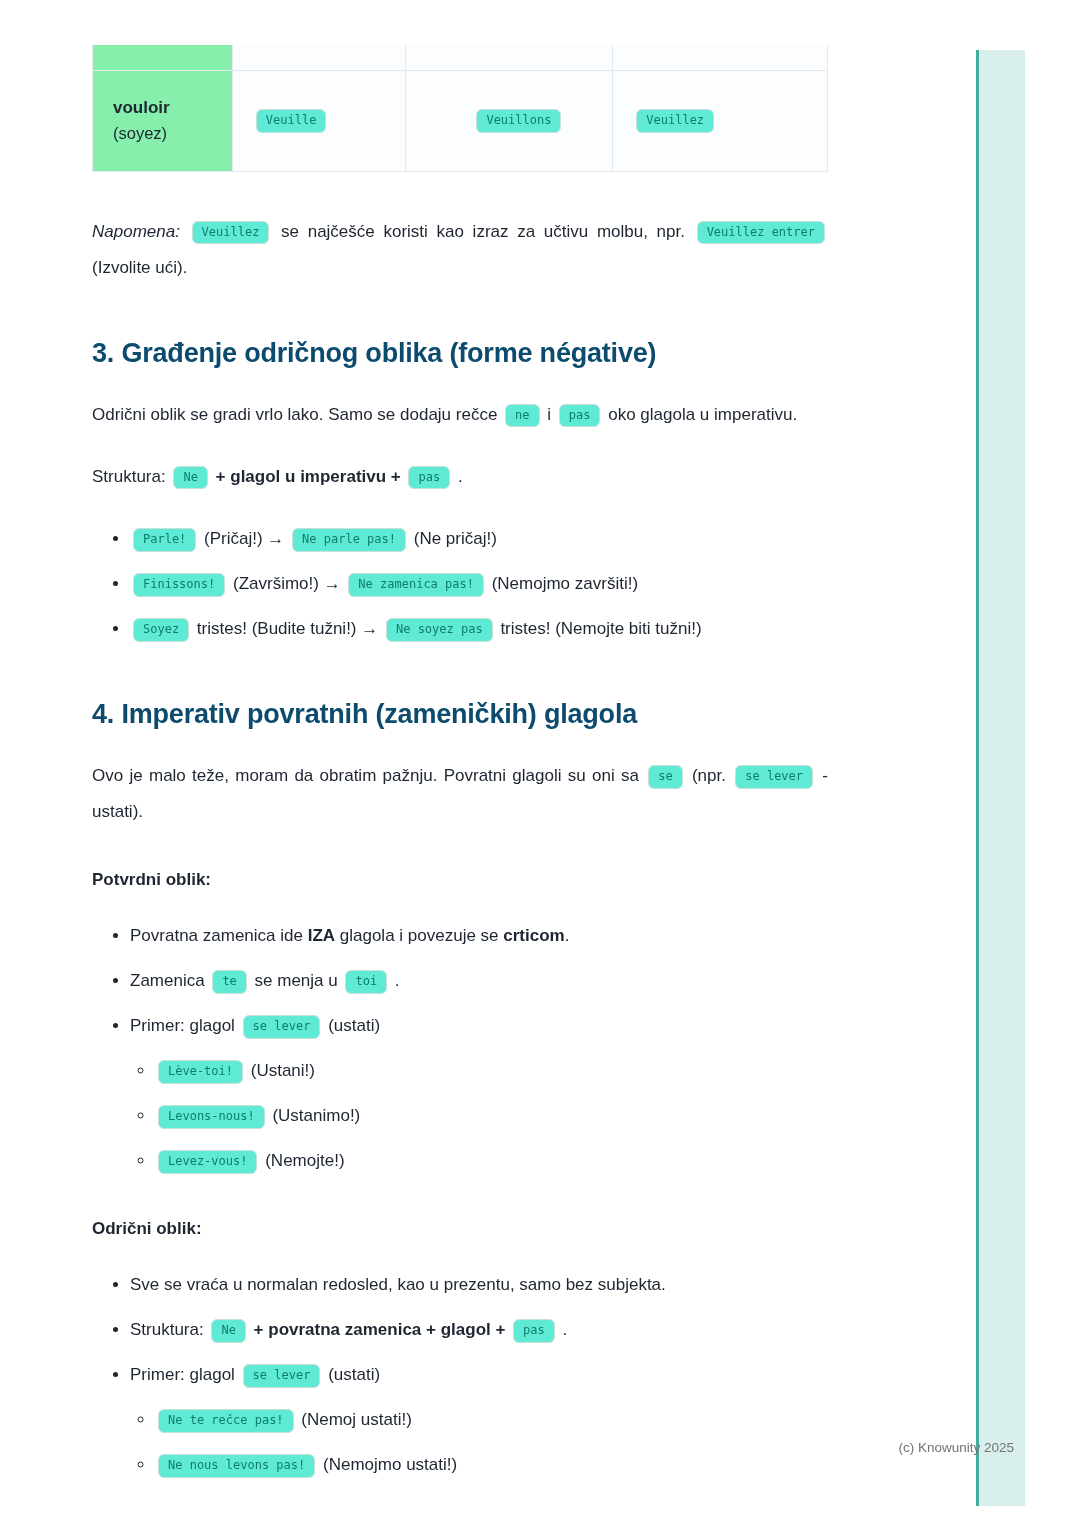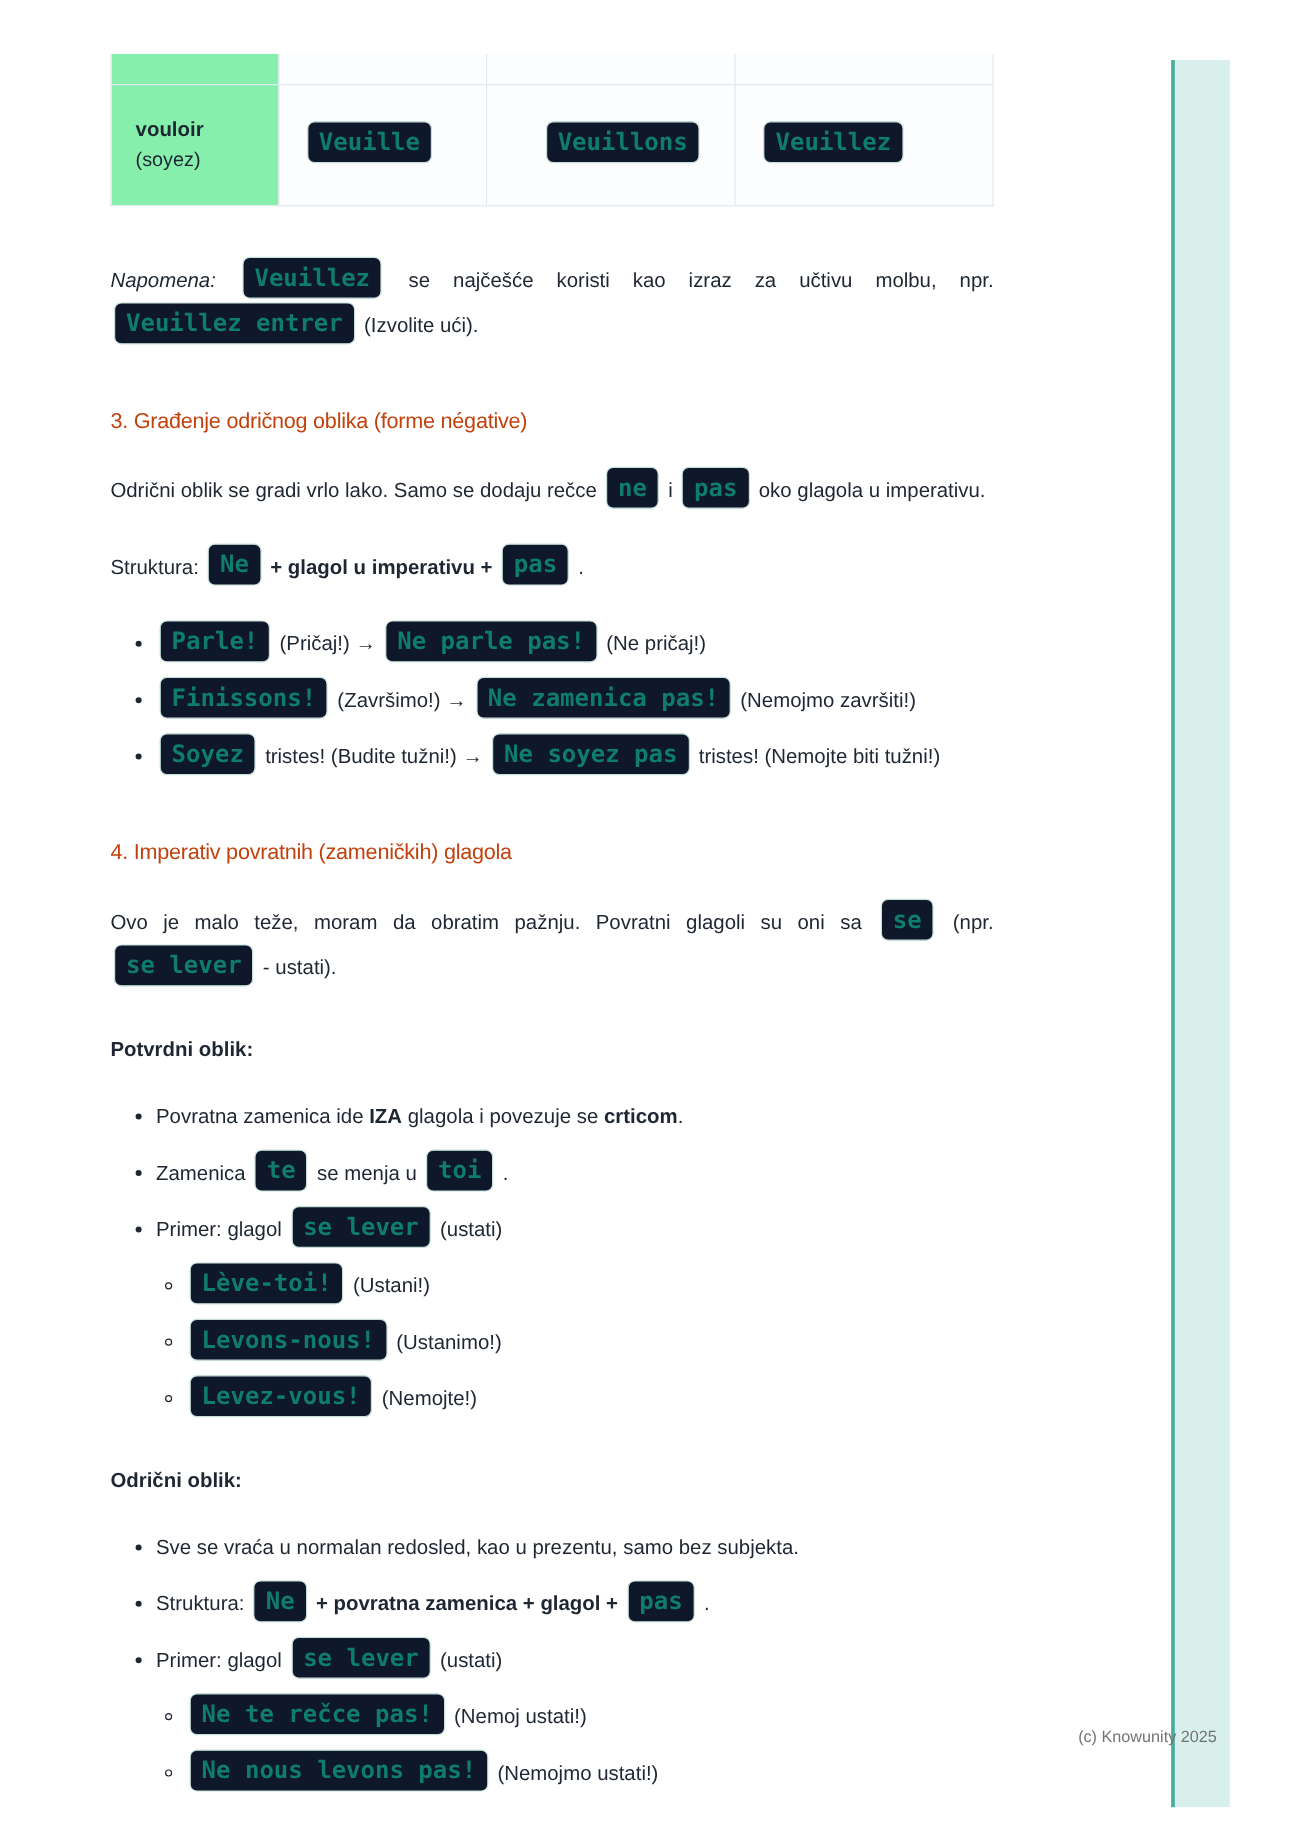--- a/index.html
+++ b/index.html
@@ -36,37 +36,37 @@
   .conj-table td.col2 { width: 173px; }
   .conj-table td.col3 { width: 208px; text-align: center; }
   .conj-table td.col4 { width: 215px; }
   .verb-name { font-weight: 700; font-size: 17px; line-height: 1.55; }
   .verb-tr { font-size: 16.5px; line-height: 1.55; }
   
   p { margin: 26px 0; }
   p.note { margin-top: 42px; }
   .just, li { text-align: justify; }
   h2 {
-    color: #c2410c; font-size: 18px; font-weight: 400;
+    color: #0c4a6e; font-size: 27px; font-weight: 700;
     line-height: 1.3; letter-spacing: -0.2px;
     margin: 50px 0 24px;
   }
   .subhead { font-weight: 700; margin: 32px 0 20px; }
   ul.main { margin: 18px 0 28px; padding-left: 38px; list-style: disc; }
   ul.main > li { margin: 9px 0; }
   ul.sub { list-style: circle; margin: 6px 0 0; padding-left: 25px; }
   ul.sub > li { margin: 9px 0; }
   em { }
   strong { font-weight: 700; }
   .code-badge {
     display: inline-block;
     font-family: "DejaVu Sans Mono", monospace;
-    font-size: 20px; font-weight: 700;
+    font-size: 12px; font-weight: 400;
     color: #0e7d6d;
-    background: #0f172a;
+    background: #5eead4;
     border: 1px solid #c7e0da;
     border-radius: 6px;
     padding: 2px 9px 3px;
     margin: 0 3px;
     line-height: 1.4;
     vertical-align: 1px;
     white-space: nowrap;
   }
 </style>
 </head>

